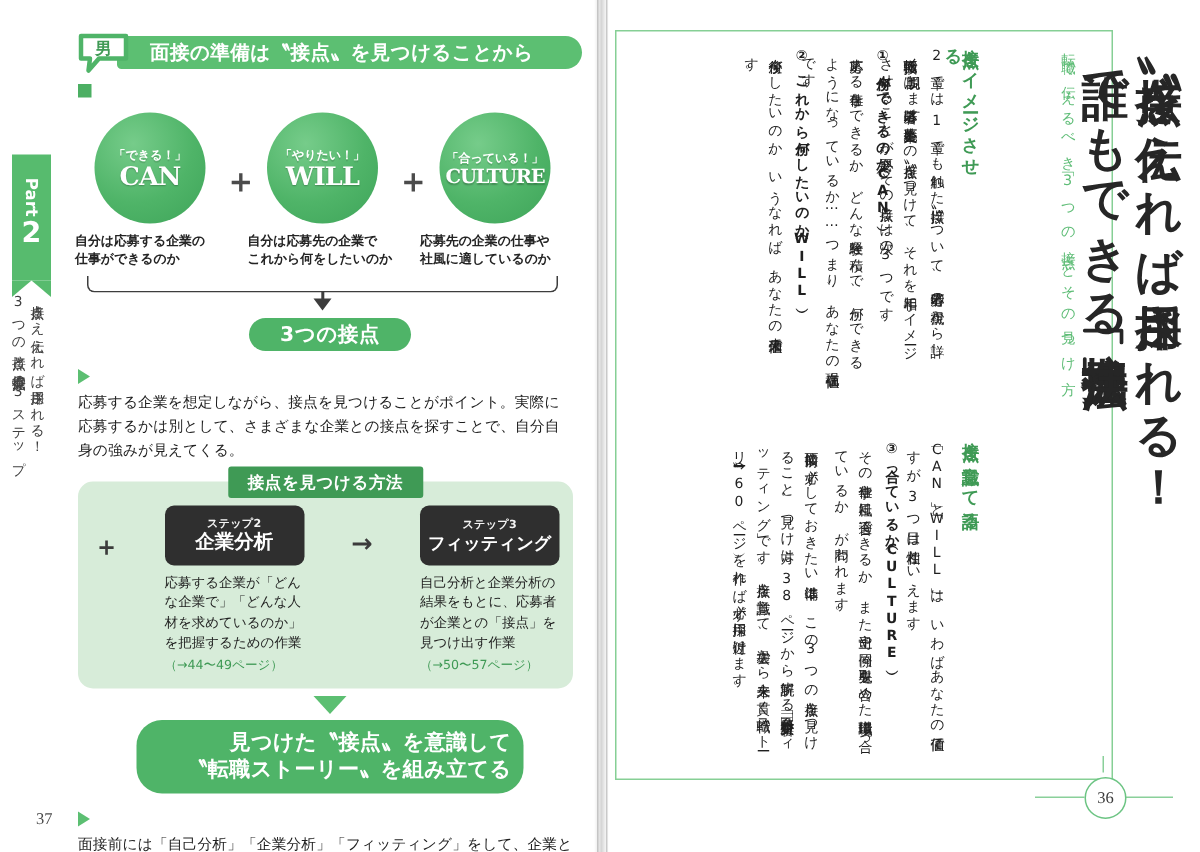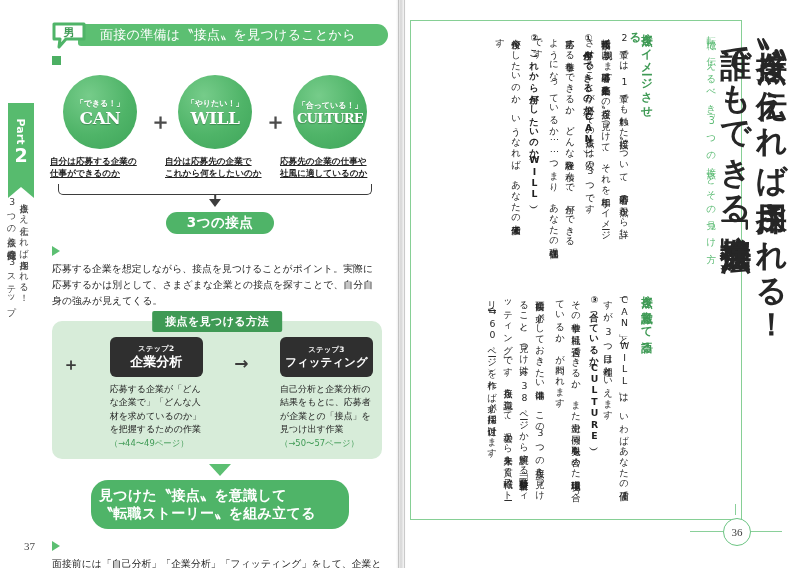--- a/index.html
+++ b/index.html
@@ -123,21 +123,21 @@
     left: 26px; top: 2px;
     width: 310px; height: 22px;
     background: #5cbf72;
     border-radius: 3px 11px 11px 3px;
     display: flex;
     align-items: center;
   }
   .head-bar-text {
     color: #ffffff;
     font-size: 13px;
-    font-weight: normal;
+    font-weight: bold;
     letter-spacing: 0.3px;
     margin-left: 22px;
     white-space: nowrap;
   }
   .bubble-icon {
     position: absolute;
     left: 0; top: 0;
     width: 36px; height: 27px;
   }
   .bubble-icon svg { display: block; }
@@ -209,21 +209,20 @@
   .circ-en.small { font-size: 13px; letter-spacing: -0.8px; }
   .circ-cap {
     margin-top: 7px;
     font-size: 8.6px;
     line-height: 1.35;
     color: #242424;
     font-weight: bold;
     text-align: left;
     width: 100px;
     white-space: pre-line;
-    text-decoration: underline;
   }
 
   
   .brace-wrap {
     position: relative;
     height: 26px;
     margin-top: 5px;
     width: 326px;
   }
   .brace {
@@ -366,21 +365,21 @@
     border-right: 11px solid transparent;
     border-top: 12px solid #5cbf72;
   }
 
   .conclusion {
     margin: 4px auto 0 auto;
     width: 258px;
     background: #4fb468;
     border-radius: 17px;
     color: #ffffff;
-    text-align: left;
+    text-align: right;
     padding: 6px 8px 7px 8px;
     box-sizing: border-box;
     font-size: 14px;
     font-weight: bold;
     line-height: 1.3;
     letter-spacing: 0.3px;
     white-space: pre-line;
   }
 
   

